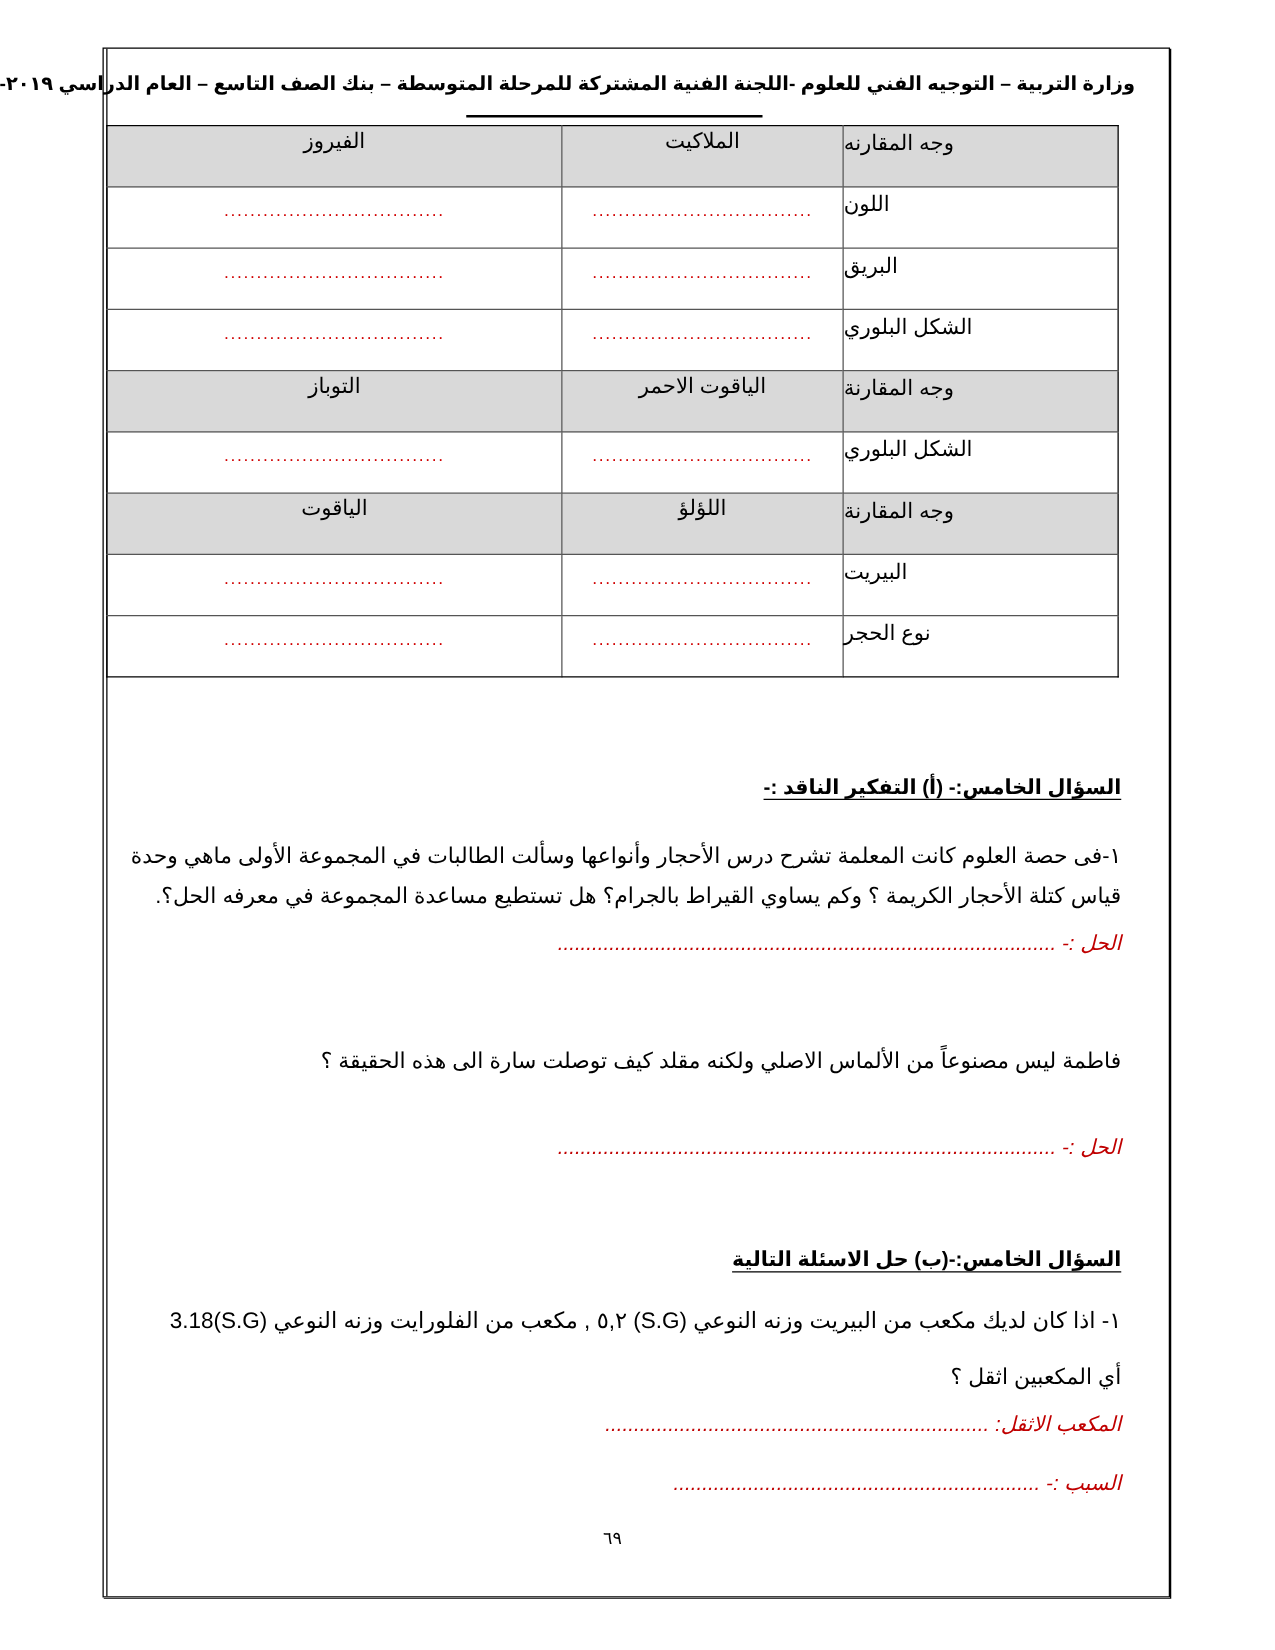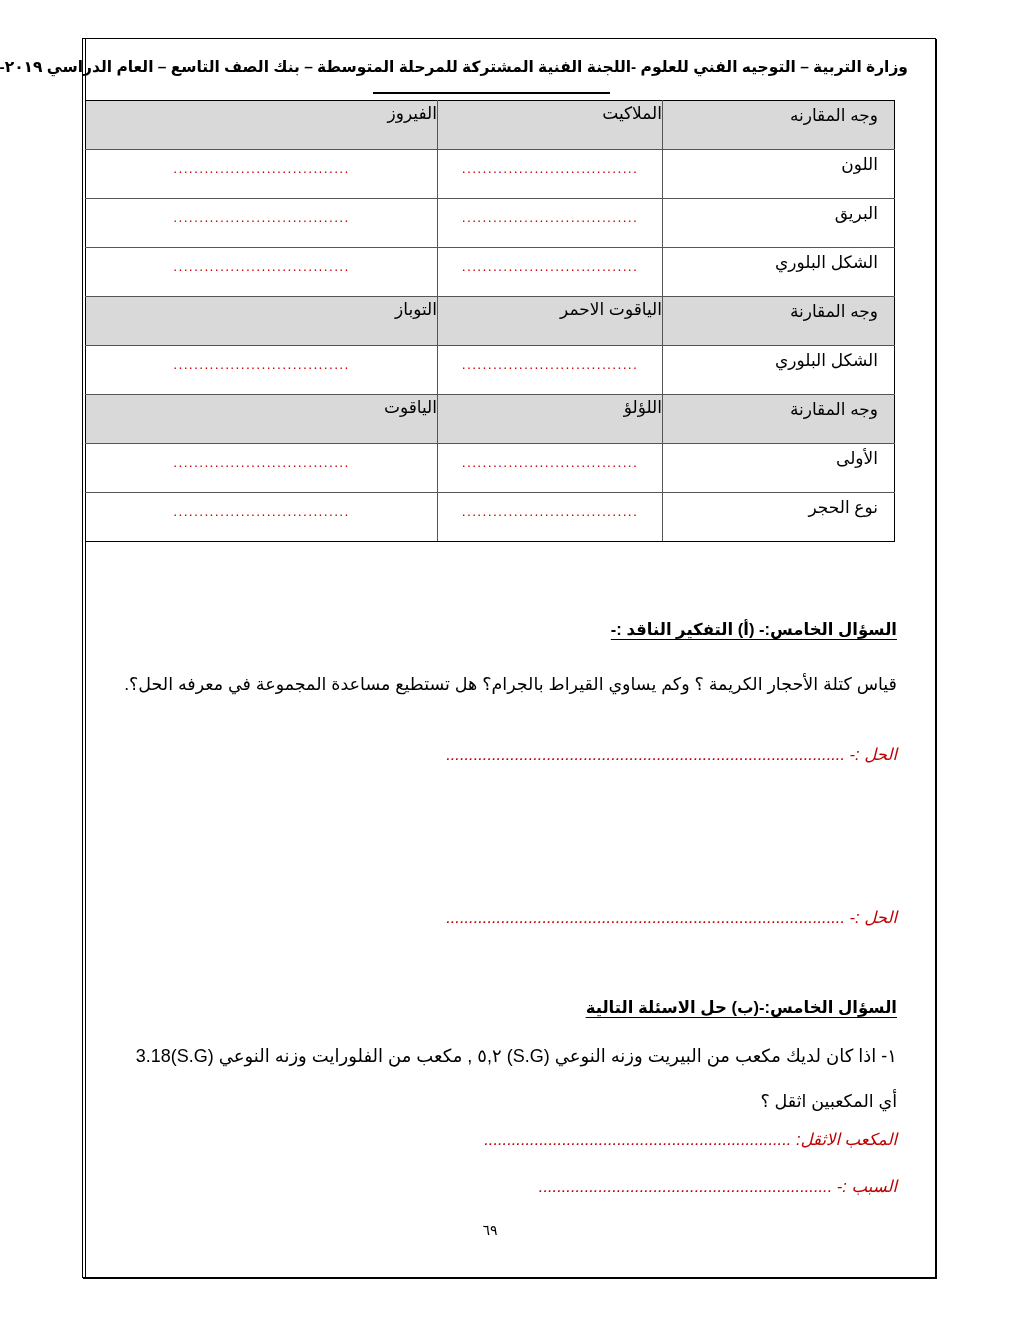--- a/index.html
+++ b/index.html
@@ -15,26 +15,26 @@
                  text-align: right; font-weight: bold; font-size: 15.5px; white-space: nowrap; }
   .header-underbar { position: absolute; left: 373px; width: 237px; top: 92px; height: 0;
                      border-top: 2px solid #000; }
 
   table.compare { position: absolute; left: 85px; top: 100px; width: 810px; border-collapse: collapse;
                   direction: rtl; table-layout: fixed; }
   table.compare td { border: 1.5px solid #555; height: 44px; padding: 0; vertical-align: top;
                      font-size: 17px; }
   table.compare tr:first-child td { border-top: 1.5px solid #000; }
   table.compare tr:last-child td { border-bottom: 1.5px solid #000; }
-  table.compare td:first-child { border-right: 1.5px solid #000; width: 215px; text-align: right;
-                                 padding-right: 16px; padding-top: 4px; }
+  table.compare td:first-child { border-right: 1.5px solid #000; width: 215px; text-align: left;
+                                 padding-right: 4px; padding-top: 4px; }
   table.compare td:last-child { border-left: 1.5px solid #000; }
   table.compare td.mid { width: 224px; }
   table.compare tr.gray td { background: #d9d9d9; }
-  table.compare td.hdr { padding-top: 2px; }
+  table.compare td.hdr { text-align: center; padding-top: 2px; }
   .dots { display: block; text-align: center; color: #d00000; font-size: 14px; letter-spacing: 1.3px;
           padding-top: 10px; direction: ltr; }
 
   .rtl { direction: rtl; text-align: right; position: absolute; }
   .heading { font-weight: bold; font-size: 16.5px; text-decoration: underline;
              text-underline-offset: 4px; }
   .para { font-size: 17.5px; line-height: 32px; }
   .answer { color: #c00000; font-size: 16.5px; white-space: nowrap; font-style: italic; }
   .answer .ans-dots { letter-spacing: 1px; }
   .page-number { position: absolute; left: 470px; top: 1222px; width: 40px; text-align: center;
@@ -95,21 +95,21 @@
         <td>
           <span class="dots">..................................</span>
         </td>
       </tr>
       <tr class="gray">
         <td>وجه المقارنة</td>
         <td class="mid hdr">اللؤلؤ</td>
         <td class="hdr">الياقوت</td>
       </tr>
       <tr>
-        <td>الأولى</td>
+        <td>البيريت</td>
         <td class="mid">
           <span class="dots">..................................</span>
         </td>
         <td>
           <span class="dots">..................................</span>
         </td>
       </tr>
       <tr>
         <td>نوع الحجر</td>
         <td class="mid">
@@ -118,28 +118,30 @@
         <td>
           <span class="dots">..................................</span>
         </td>
       </tr>
     </tbody>
 </table>
 
 <div class="rtl heading" style="right:123px; top:620px;">السؤال الخامس:- (أ) التفكير الناقد :-</div>
 
 <div class="rtl para" style="right:123px; top:668px; width:800px;">
+  <div style="white-space:nowrap;">١-فى حصة العلوم كانت المعلمة تشرح درس الأحجار وأنواعها وسألت الطالبات في المجموعة الأولى ماهي وحدة</div>
   <div style="white-space:nowrap;">قياس كتلة الأحجار الكريمة ؟ وكم يساوي القيراط بالجرام؟ هل تستطيع مساعدة المجموعة  في معرفه الحل؟.</div>
 </div>
 <div class="rtl answer" style="right:123px; top:745px;">
   <span>الحل :-</span>
   <span class="ans-dots">.......................................................................................</span>
 </div>
 
 <div class="rtl para" style="right:123px; top:832px; width:800px;">
+  <div style="white-space:nowrap;">فاطمة ليس مصنوعاً من الألماس الاصلي ولكنه مقلد كيف توصلت سارة الى هذه الحقيقة ؟</div>
 </div>
 <div class="rtl answer" style="right:123px; top:908px;">
   <span>الحل :-</span>
   <span class="ans-dots">.......................................................................................</span>
 </div>
 
 <div class="rtl heading" style="right:123px; top:998px;">السؤال الخامس:-(ب) حل الاسئلة التالية</div>
 
 <div class="rtl para" style="right:123px; top:1040px; width:810px; font-size:18px;">١- اذا كان لديك مكعب من البيريت وزنه النوعي (S.G) ٥,٢  , مكعب من الفلورايت وزنه النوعي (S.G)3.18</div>
 <div class="rtl para" style="right:123px; top:1085px;">أي المكعبين اثقل  ؟</div>

